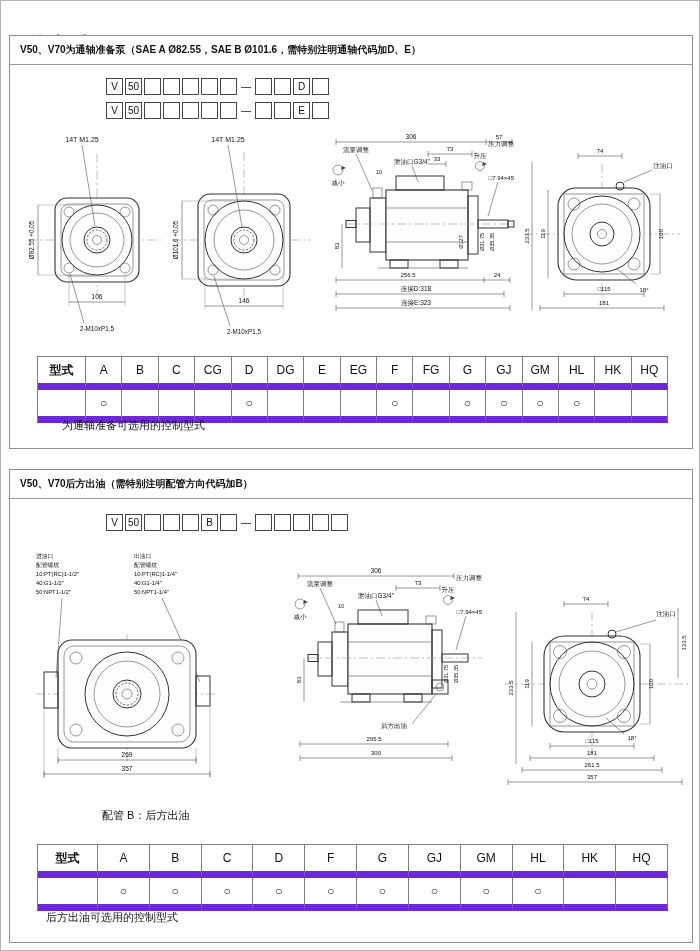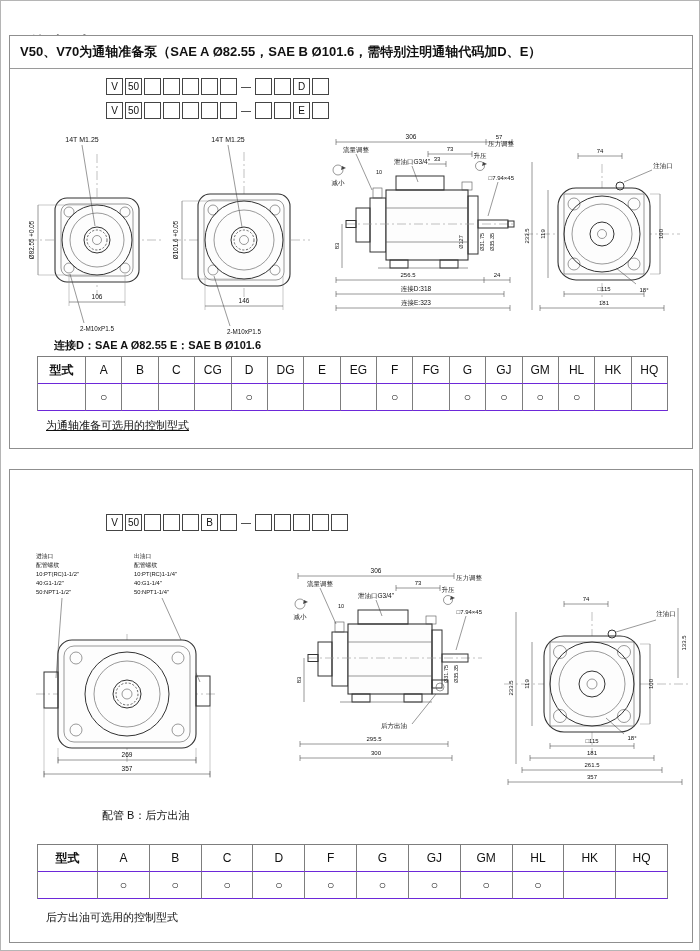--- a/index.html
+++ b/index.html
@@ -1,39 +1,39 @@
 <!DOCTYPE html>
 <html><head>
 <meta charset="utf-8">
 <style>
   html,body{margin:0;padding:0;background:#fff;}
   .page{position:relative;width:700px;height:951px;background:#fff;border:1px solid #b5b5b5;
         box-sizing:border-box;font-family:"Liberation Sans","DejaVu Sans",sans-serif;color:#111;overflow:hidden;}
   .hdr{position:absolute;top:8px;left:10px;font-size:15px;font-weight:bold;display:flex;align-items:center;margin-top:24px;}
   .hdr .sq{width:13px;height:13px;background:#111;display:inline-block;margin-right:6px;}
   .panel{position:absolute;left:8px;width:684px;border:1px solid #8f8f8f;background:#fff;box-sizing:border-box;}
-  .panel .ptitle{font-size:13px;font-weight:bold;padding:7px 10px;border-bottom:1px solid #9a9a9a;}
+  .panel .ptitle{font-size:10px;font-weight:bold;padding:7px 10px;border-bottom:1px solid #9a9a9a;}
   .coderow{position:absolute;display:flex;align-items:center;gap:2px;}
   .cbox{width:15px;height:15px;border:1px solid #444;font-size:10px;display:flex;align-items:center;justify-content:center;background:#fff;}
   .cdash{width:14px;text-align:center;font-size:10px;}
   .draw{position:absolute;}
   .body{fill:#fdfdfd;stroke:#333;stroke-width:1.1;}
   .body2{fill:none;stroke:#333;stroke-width:1;}
   .thin{fill:none;stroke:#555;stroke-width:0.6;}
   .cl{stroke:#999;stroke-width:0.6;stroke-dasharray:9 3 2 3;fill:none;}
   .spline{fill:none;stroke:#444;stroke-width:0.8;stroke-dasharray:2.2 1.6;}
   .dim{stroke:#444;stroke-width:0.55;fill:none;}
   .ext{stroke:#888;stroke-width:0.45;fill:none;}
   svg text{fill:#111;font-family:"Liberation Sans","DejaVu Sans",sans-serif;}
   .note{position:absolute;font-size:11px;}
   .bnote{position:absolute;font-size:11px;font-weight:600;}
   .ctab{position:absolute;display:grid;width:630px;border-left:1px solid #7d7d7d;border-top:1px solid #7d7d7d;background:#fff;}
   .t17{grid-template-columns:48px repeat(16,1fr);}
   .t12{grid-template-columns:60px repeat(11,1fr);}
-  .ctab>div{border-right:1px solid #7d7d7d;border-bottom:1px solid #6d28d9;height:26px;
+  .ctab>div{border-right:1px solid #7d7d7d;border-bottom:7px solid #6d28d9;height:26px;
             display:flex;align-items:center;justify-content:center;font-size:12px;}
   .thl{font-weight:bold;}
 </style>
 </head>
 <body>
 
 <div class="page">
 
   <div class="hdr">
     <span class="sq"></span>
@@ -256,21 +256,20 @@
           <line x1="44" y1="157" x2="44" y2="163" class="dim"></line>
           <line x1="124" y1="157" x2="124" y2="163" class="dim"></line>
         <text x="84" y="157" text-anchor="middle" font-size="6">□115</text>
         <line x1="20" y1="174" x2="144" y2="174" class="dim"></line>
           <line x1="20" y1="171" x2="20" y2="177" class="dim"></line>
           <line x1="144" y1="171" x2="144" y2="177" class="dim"></line>
         <text x="84" y="171" text-anchor="middle" font-size="6">181</text>
       </g>
     </svg>
 
-    <div class="bnote" style="left:44px;top:302px;">连接D：SAE A Ø82.55   E：SAE B Ø101.6</div>
 
     <div class="ctab t17" style="left:27px;top:320px;">
       <div class="thl">型式</div>
       <div>A</div>
       <div>B</div>
       <div>C</div>
       <div>CG</div>
       <div>D</div>
       <div>DG</div>
       <div>E</div>
@@ -295,24 +294,25 @@
       <div>○</div>
       <div></div>
       <div>○</div>
       <div>○</div>
       <div>○</div>
       <div>○</div>
       <div></div>
       <div></div>
     </div>
 
-    <div class="note" style="left:36px;top:382px;text-decoration:underline;">为通轴准备可选用的控制型式</div>
+    <div class="note" style="left:52px;top:382px;">为通轴准备可选用的控制型式</div>
   </div>
 
   <div class="panel" style="top:468px;height:474px;">
+    <div class="ptitle">V50、V70后方出油（需特别注明配管方向代码加B）</div>
 
     <div class="coderow" style="left:96px;top:44px;">
       <span class="cbox">V</span>
       <span class="cbox">50</span>
       <span class="cbox"></span>
       <span class="cbox"></span>
       <span class="cbox"></span>
       <span class="cbox">B</span>
       <span class="cbox"></span>
       <span class="cdash">—</span>

